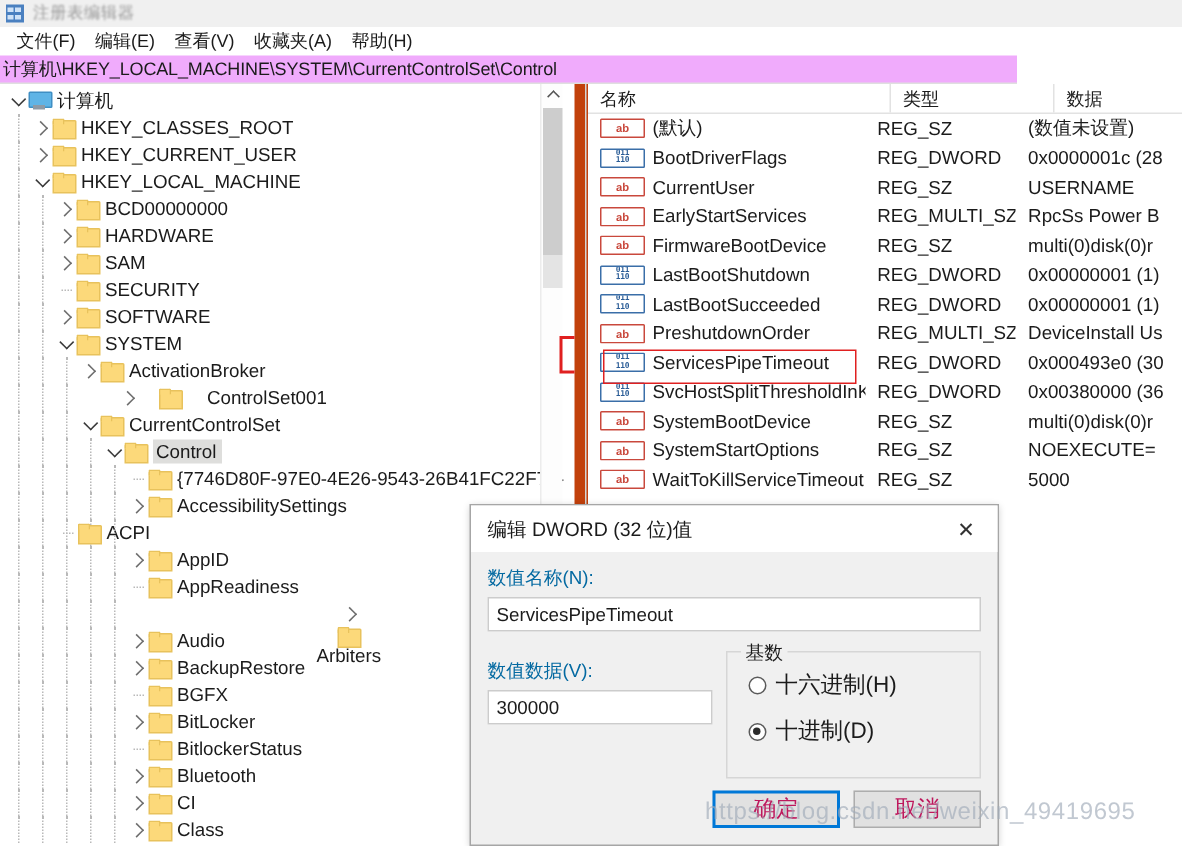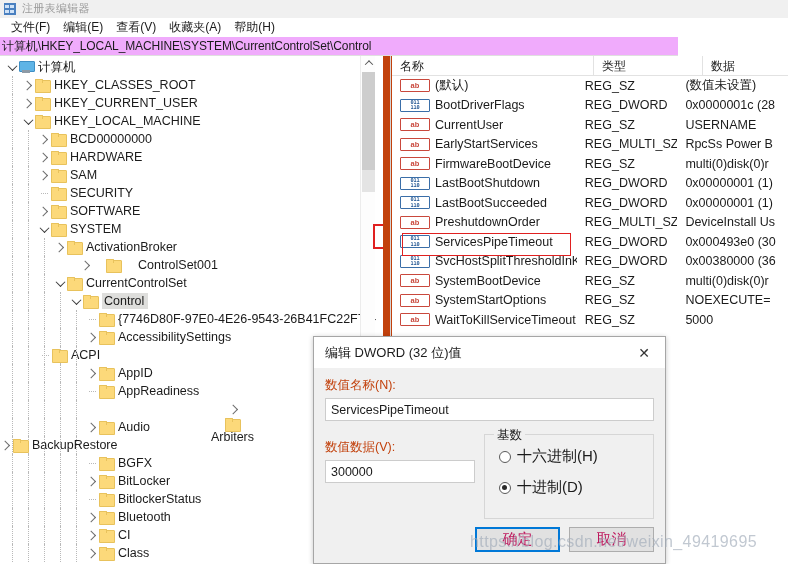--- a/index.html
+++ b/index.html
@@ -277,21 +277,21 @@
     font-size: 13px; color: #1b1b1b;
     position: relative;
   }
   .dlg-close {
     position: absolute; right: 0; top: 0; width: 42px; height: 31px;
     display: flex; align-items: center; justify-content: center;
     color: #333; font-size: 14px; line-height: 1;
   }
   .dlg-body { padding: 0 11px; position: relative; }
   .dlg-label {
-    font-size: 12.5px; color: #c2410c;
+    font-size: 12.5px; color: #0369a1;
     margin-top: 9px; margin-bottom: 4px;
   }
   .dlg-input {
     height: 23px;
     background: #ffffff;
     border: 1px solid #cccccc;
     display: flex; align-items: center;
     padding-left: 5px;
     font-size: 12.5px; color: #1b1b1b;
   }
@@ -538,21 +538,21 @@
           <div class="node" style="padding-left: 86px;">
             <span class="guide" style="left: 12px;"></span>
             <span class="guide" style="left: 28px;"></span>
             <span class="guide" style="left: 44px;"></span>
             <span class="guide" style="left: 60px;"></span>
             <span class="guide" style="left: 76px;"></span>
             <span class="twisty closed"></span>
             <span class="folder"></span>
             <span class="lbl">Audio</span>
           </div>
-          <div class="node" style="">
+          <div class="node" style="padding-left: 86px;">
             <span class="guide" style="left: 12px;"></span>
             <span class="guide" style="left: 28px;"></span>
             <span class="guide" style="left: 44px;"></span>
             <span class="guide" style="left: 60px;"></span>
             <span class="guide" style="left: 76px;"></span>
             <span class="twisty closed"></span>
             <span class="folder"></span>
             <span class="lbl">BackupRestore</span>
           </div>
           <div class="node" style="padding-left: 86px;">

